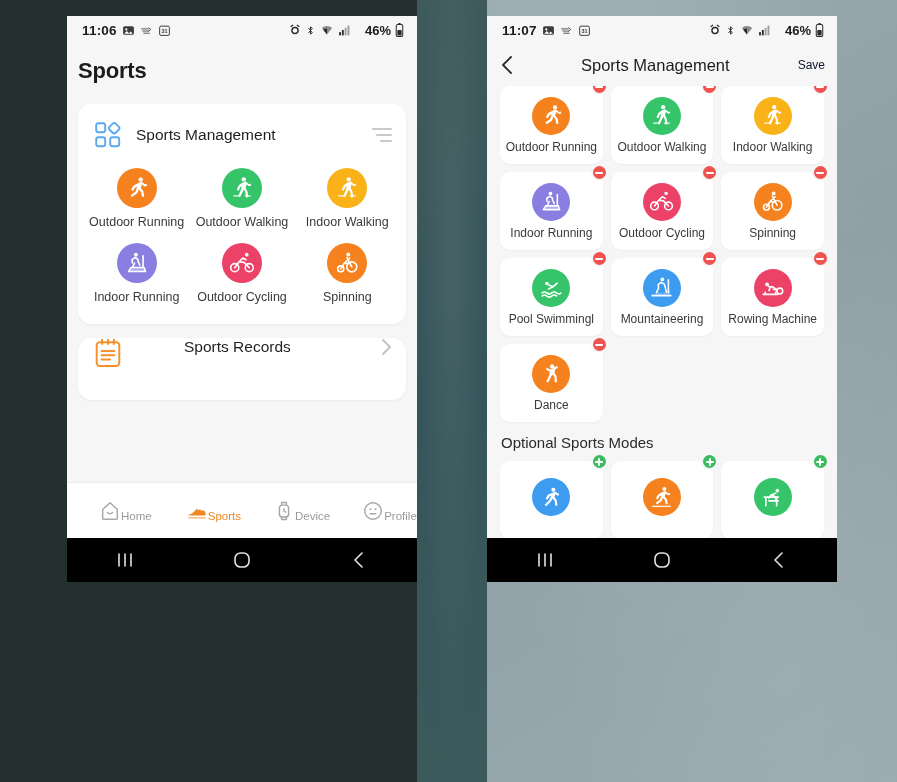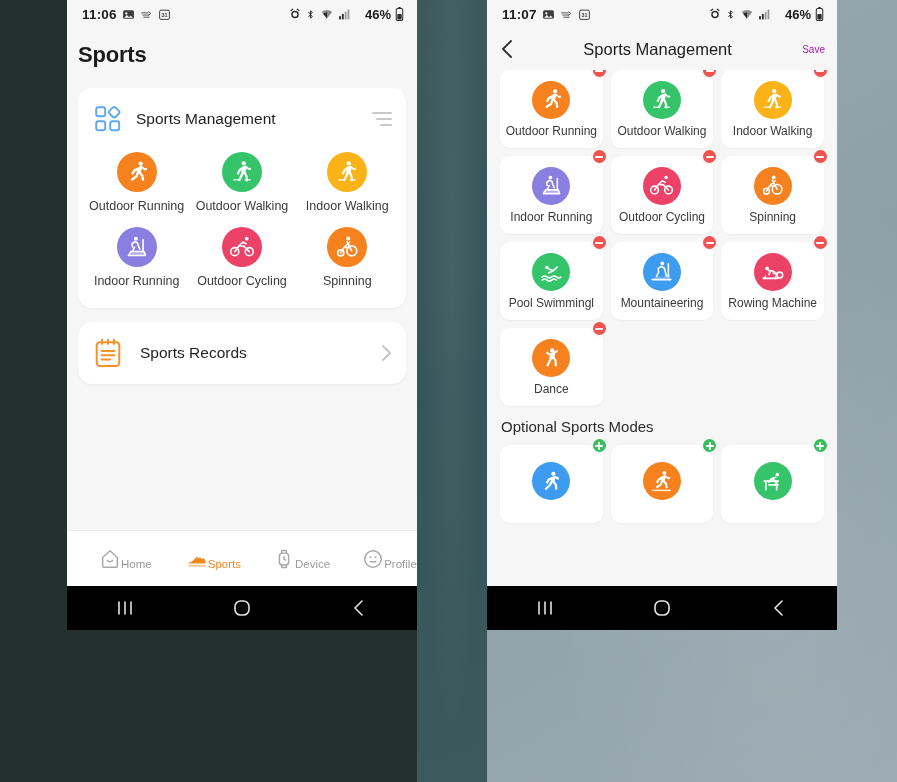--- a/index.html
+++ b/index.html
@@ -27,21 +27,21 @@
   }
   .backdrop-gap {
     position: absolute; left: 417px; top: 0; width: 70px; height: 782px;
     background:
       radial-gradient(ellipse at 50% 35%, rgba(255,255,255,0.07), rgba(0,0,0,0) 65%),
       linear-gradient(160deg, #3e5a5c 0%, #36555a 50%, #3c5a5c 100%);
   }
 
   
   .phone {
-    position: absolute; top: 0; height: 630px;
+    position: absolute; top: 16px; height: 566px;
     background: #f6f6f6;
     overflow: hidden;
   }
   .phone.left  { left: 67px;  width: 350px; }
   .phone.right { left: 487px; width: 350px; }
 
   
   .statusbar {
     height: 28px; display: flex; align-items: center;
     justify-content: space-between;
@@ -96,21 +96,21 @@
     display: flex; align-items: center; justify-content: center;
   }
   .sport-bubble svg { width: 26px; height: 26px; display: block; }
   .sport-label {
     margin-top: 7px; font-size: 12.5px; color: #3a3a3a;
     text-align: center; white-space: nowrap;
   }
 
   .card.records {
     margin-top: 14px; height: 62px;
-    display: flex; align-items: center; padding: 0 14px 0 16px;
+    display: flex; padding: 0 14px 0 16px; gap: 44px;
   }
   .rec-icon { width: 28px; height: 30px; flex: 0 0 auto; }
   .rec-label { flex: 1 1 auto; margin-left: 18px; font-size: 15.5px; color: #1f1f1f; }
   .chev-right { width: 11px; height: 18px; flex: 0 0 auto; }
 
   
   .tabbar {
     position: absolute; left: 0; bottom: 44px; width: 100%; height: 56px;
     background: #fff; border-top: 1px solid #ececec;
     display: flex; align-items: center;
@@ -130,21 +130,21 @@
 
   
   .rp-header {
     height: 42px; display: flex; align-items: center; padding: 0 12px 0 10px;
   }
   .rp-back { width: 22px; height: 22px; flex: 0 0 auto; }
   .rp-title {
     flex: 1 1 auto; text-align: center; font-size: 16.5px; color: #1c1c1c;
     margin-left: -6px;
   }
-  .rp-save { font-size: 10px; color: #a21caf; flex: 0 0 auto; }
+  .rp-save { font-size: 12px; color: #0f172a; flex: 0 0 auto; }
 
   .rp-scroll {
     position: absolute; left: 0; top: 70px; right: 0; bottom: 44px;
     overflow: hidden; background: #f6f6f6;
   }
   .section-title {
     font-size: 15px; color: #2b2b2b; padding: 12px 0 10px 14px;
   }
   .tile-grid {
     display: grid; grid-template-columns: repeat(3, 1fr);

